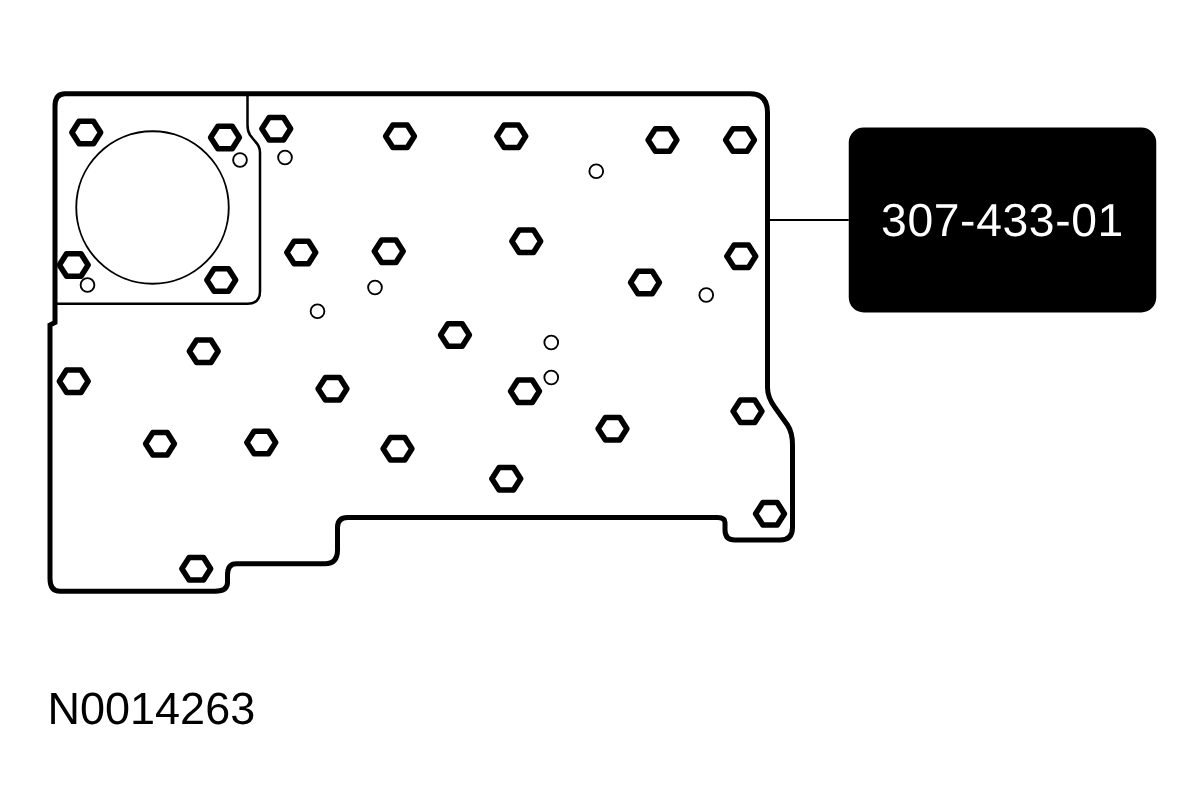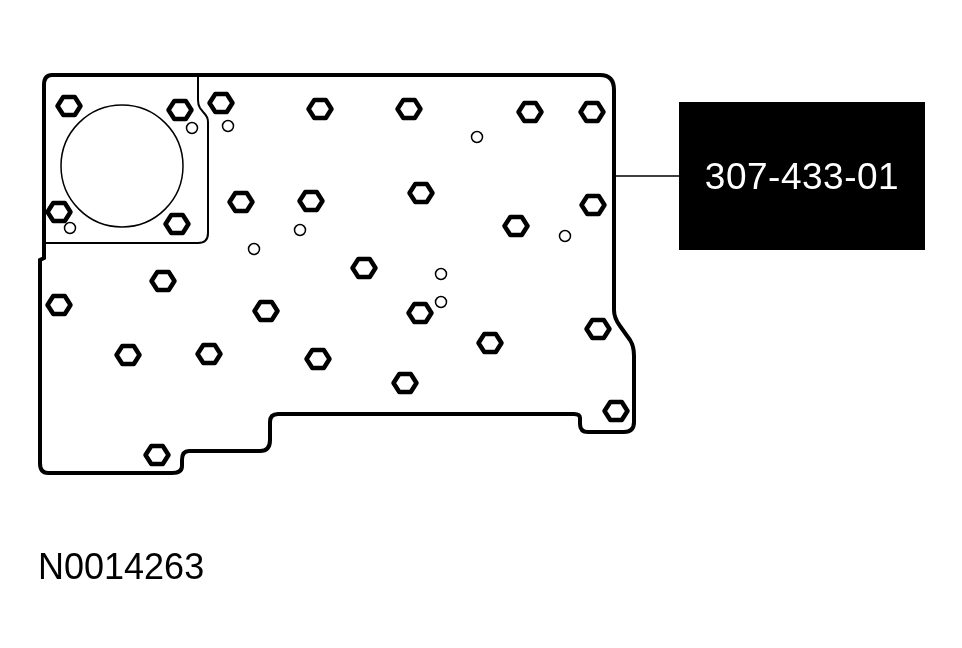--- a/index.html
+++ b/index.html
@@ -2,21 +2,21 @@
 <html><head>
 <meta charset="utf-8">
 <style>
   html, body { margin: 0; padding: 0; background: #ffffff; }
   body { width: 962px; height: 648px; position: relative; overflow: hidden; font-family: "Liberation Sans", sans-serif; }
   #diagram { position: absolute; left: 0; top: 0; width: 962px; height: 648px; }
   .callout-box {
     position: absolute; left: 679px; top: 102px; width: 246px; height: 148px;
     background: #000000; color: #ffffff;
     display: flex; flex-direction: column; justify-content: center; align-items: center;
-    font-family: "Liberation Sans", sans-serif; font-size: 37px; line-height: 45px;
+    font-family: "Liberation Sans", sans-serif; font-size: 37px; line-height: 45px; border-radius: 12px;
   }
   .callout-box span { display: block; letter-spacing: 0.5px; }
   .figure-id {
     position: absolute; left: 38px; top: 546px;
     font-family: "Liberation Sans", sans-serif; font-size: 36px; color: #000000;
   }
 </style>
 </head>
 <body>
 

